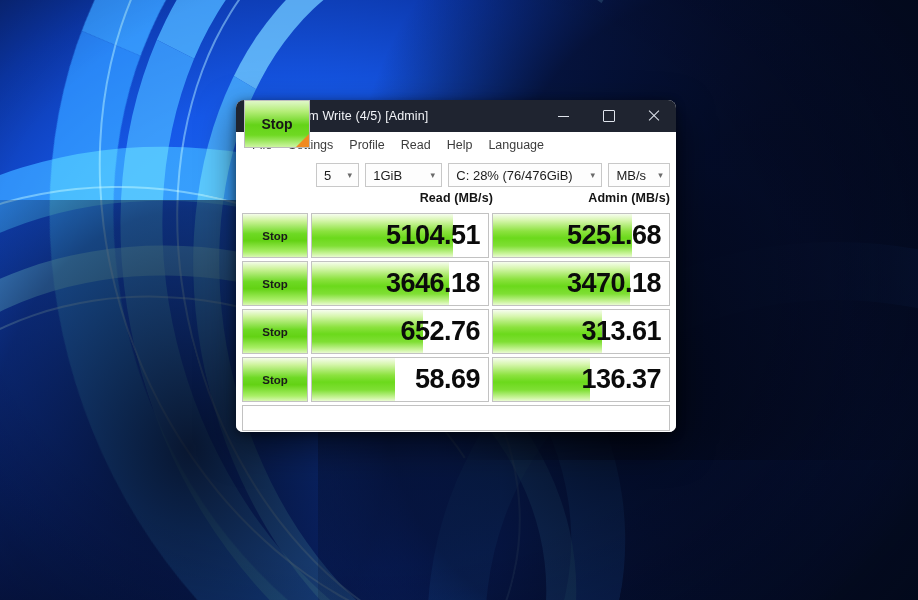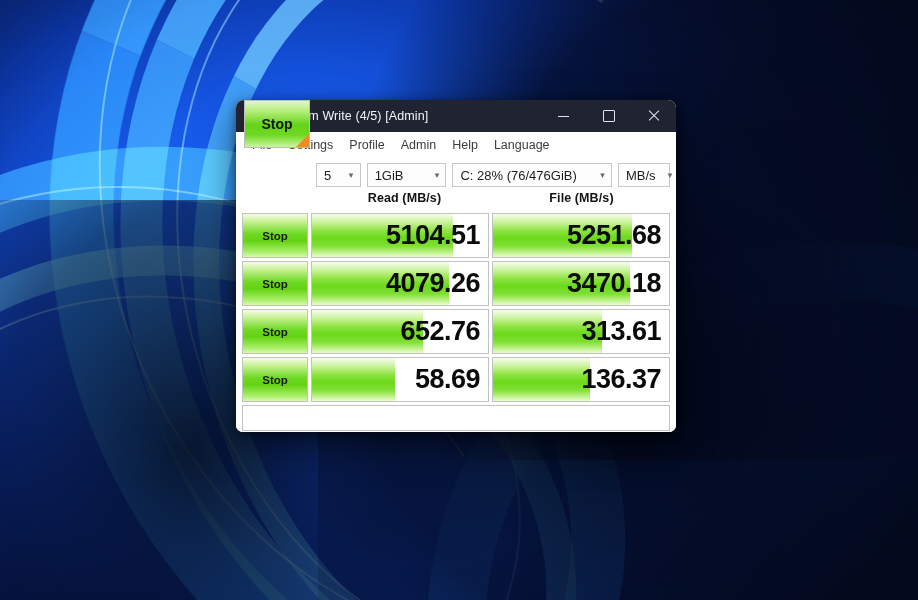--- a/index.html
+++ b/index.html
@@ -223,21 +223,21 @@
   .combo .carrow {
     width: 17px;
     display: flex; align-items: center; justify-content: center;
     color: #6a6a6a;
     font-size: 9px;
     flex: none;
   }
   #combo-count { width: 48px; }
   #combo-size  { width: 86px; }
   #combo-drive { width: 172px; }
-  #combo-unit  { width: 52px; }
+  #combo-unit  { width: 62px; }
 
   
   #main-stop {
     position: absolute;
     left: 8px; top: 0px;
     width: 66px; height: 48px;
     border: 1px solid #bdbdbd;
     box-sizing: border-box;
     background: linear-gradient(180deg, #dff7c8 0%, #b6ee7a 22%, #64d318 52%, #6fd922 74%, #cdf5a1 100%);
     display: flex; align-items: center; justify-content: center;
@@ -255,21 +255,21 @@
 
   
   #col-headers {
     display: flex;
     margin-left: 74px;
     margin-top: 2px;
     height: 20px;
   }
   .col-head {
     flex: 1;
-    text-align: center;
+    text-align: right;
     font-size: 12.5px;
     font-weight: bold;
     color: #141414;
     letter-spacing: 0.1px;
   }
 
   
   #rows { margin-top: 2px; }
   .row {
     display: flex;
@@ -369,21 +369,21 @@
         <div class="win-btn close">
           <span class="glyph-close"></span>
         </div>
       </div>
     </div>
 
     <div id="menubar">
       <div class="menu-item">File</div>
       <div class="menu-item">Settings</div>
       <div class="menu-item">Profile</div>
-      <div class="menu-item">Admin</div>
+      <div class="menu-item">Read</div>
       <div class="menu-item">Help</div>
       <div class="menu-item">Language</div>
     </div>
 
     <div id="client">
 
       <div id="toolbar">
         <div style="width:66px;flex:none;"></div>
         <div class="combo" id="combo-count">
           <span class="cval">5</span>
@@ -403,21 +403,21 @@
         </div>
       </div>
 
       <div id="main-stop">
         <span>Stop</span>
         <span class="corner-flag"></span>
       </div>
 
       <div id="col-headers">
         <div class="col-head">Read (MB/s)</div>
-        <div class="col-head">File (MB/s)</div>
+        <div class="col-head">Admin (MB/s)</div>
       </div>
 
       <div id="rows">
 
         <div class="row">
           <div class="row-stop">
             <span>Stop</span>
           </div>
           <div class="meter">
             <div class="meter-fill" style="width: 80%;"></div>
@@ -428,21 +428,21 @@
             <span class="meter-val">5251.68</span>
           </div>
         </div>
 
         <div class="row">
           <div class="row-stop">
             <span>Stop</span>
           </div>
           <div class="meter">
             <div class="meter-fill" style="width: 78%;"></div>
-            <span class="meter-val">4079.26</span>
+            <span class="meter-val">3646.18</span>
           </div>
           <div class="meter">
             <div class="meter-fill" style="width: 78%;"></div>
             <span class="meter-val">3470.18</span>
           </div>
         </div>
 
         <div class="row">
           <div class="row-stop">
             <span>Stop</span>

